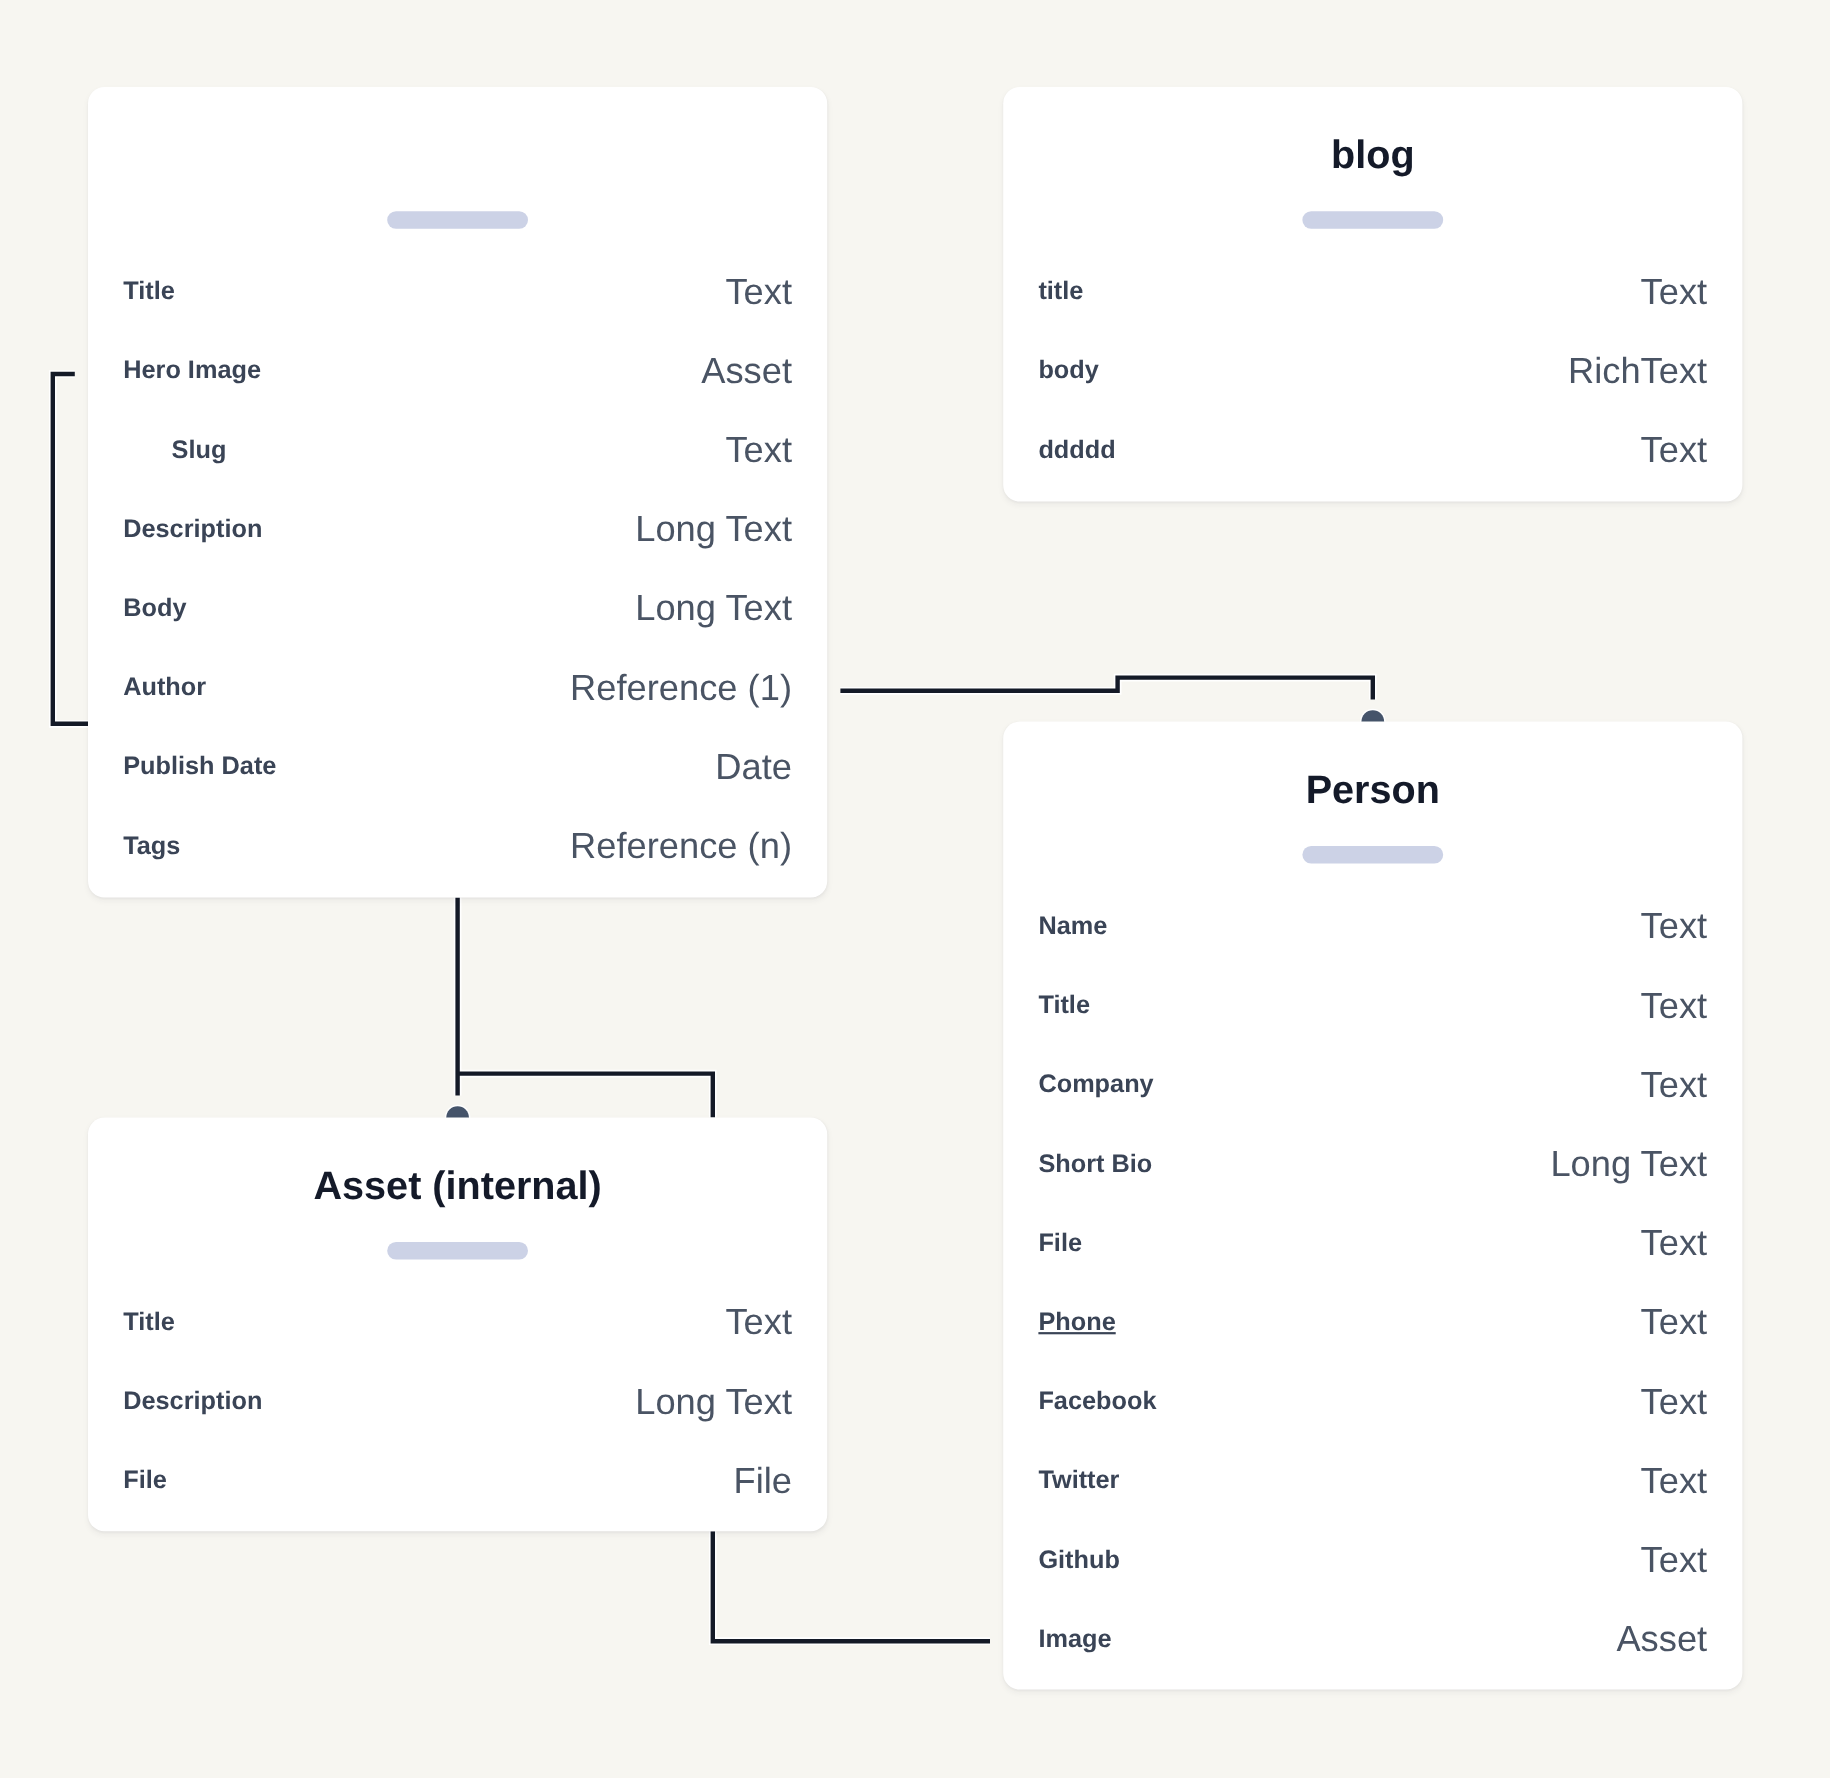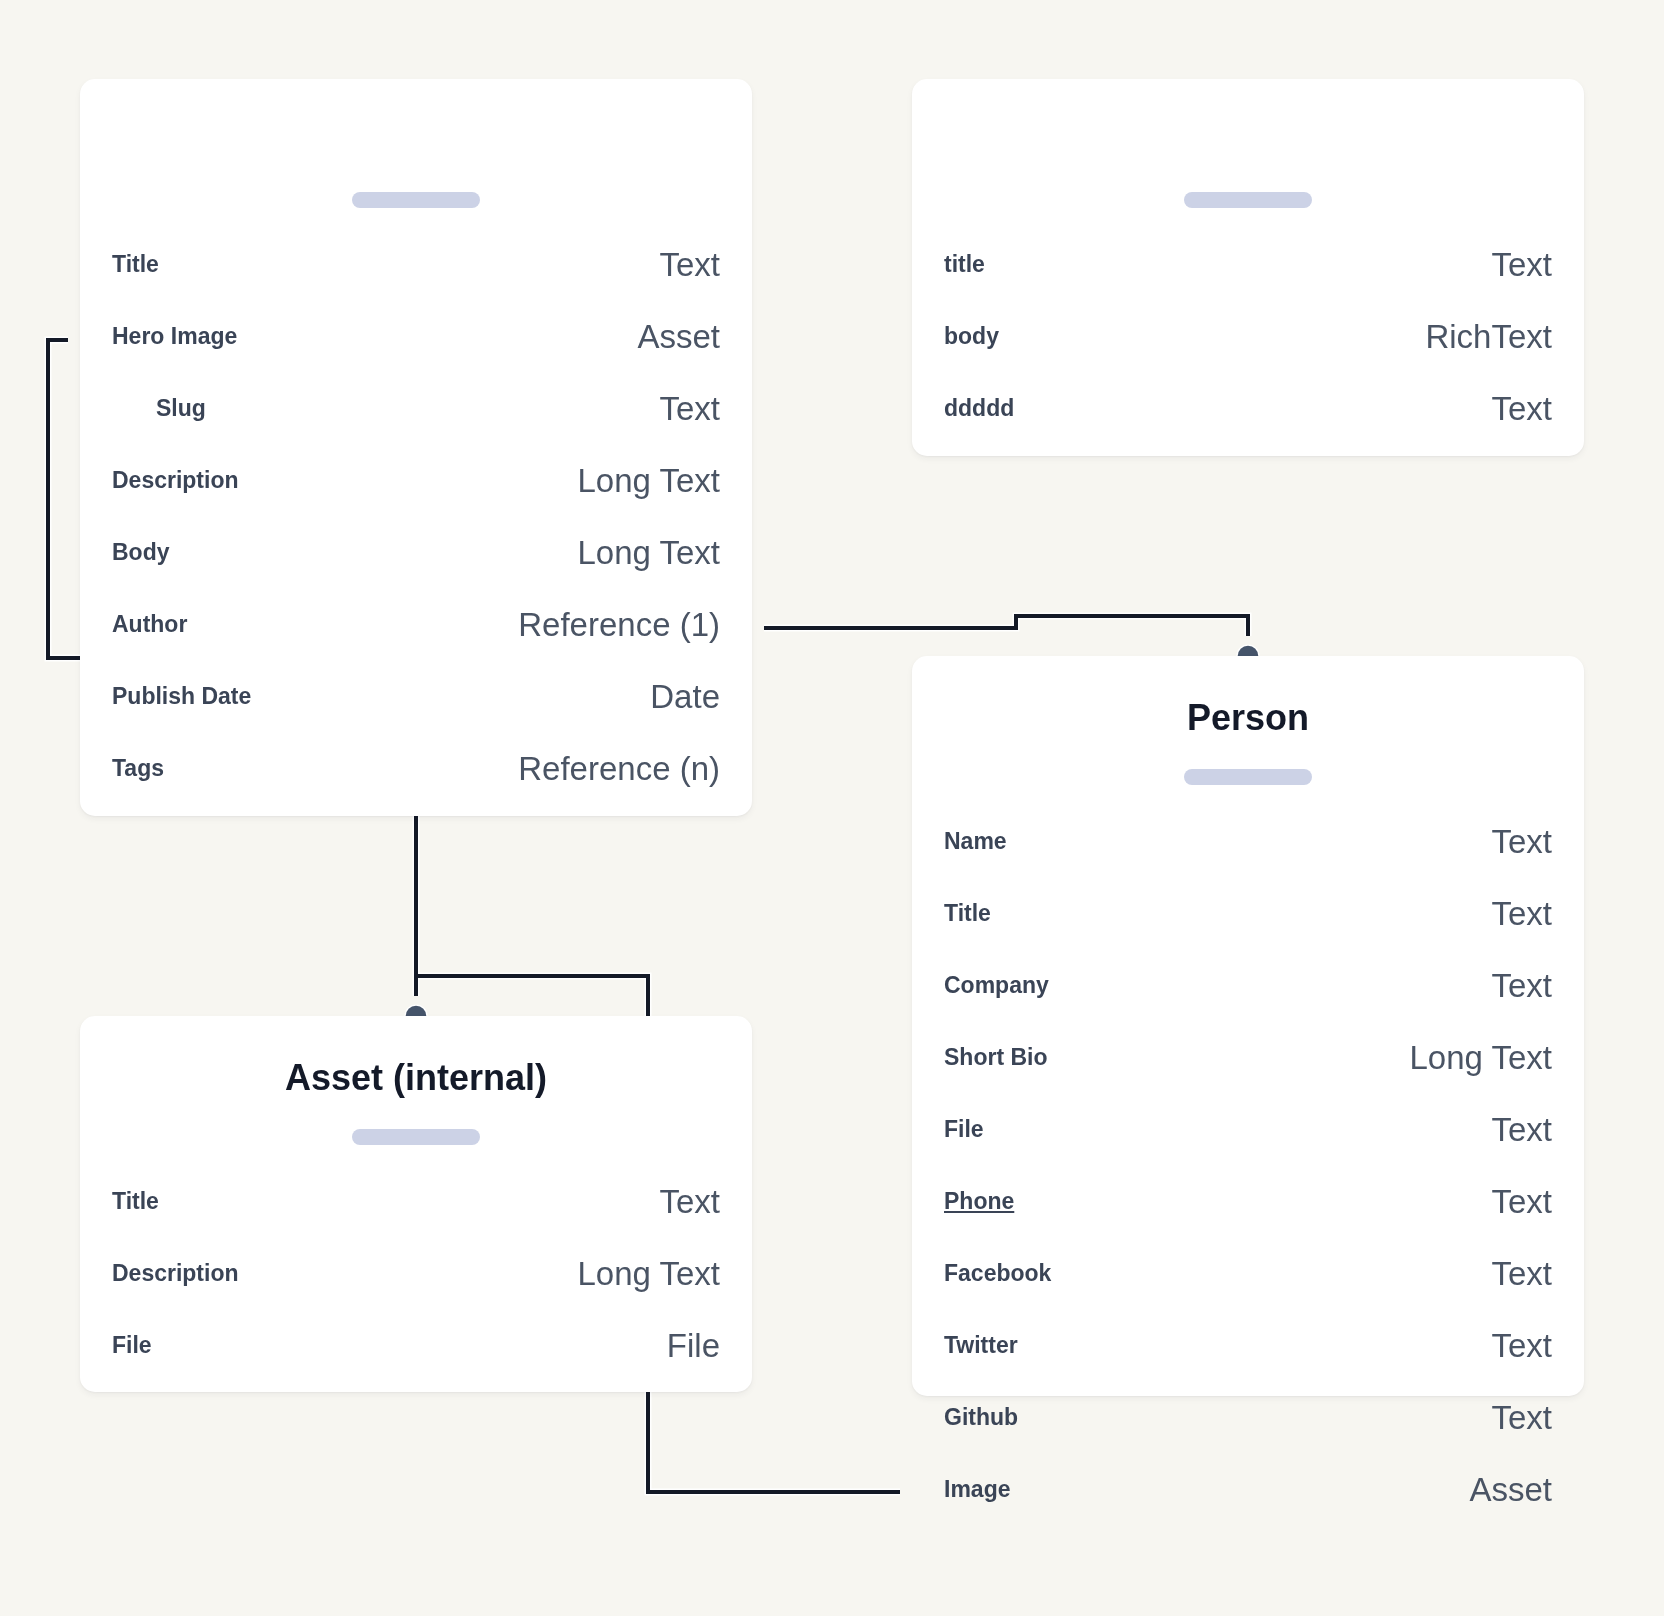--- a/index.html
+++ b/index.html
@@ -85,38 +85,39 @@
         <span class="ftype" style="color: rgb(74, 84, 100);">Date</span>
       </div>
       <div class="row">
         <span class="fname" style="color: rgb(58, 68, 86);">Tags</span>
         <span class="ftype" style="color: rgb(74, 84, 100);">Reference (n)</span>
       </div>
     </div>
   </div>
 
   <div class="card" style="left: 912px; top: 79px; width: 672px; height: 377px; background-color: rgb(255, 255, 255);">
+    <div class="card-title" style="color: rgb(20, 26, 41);">blog</div>
     <div class="card-pill" style="background-color: rgb(204, 210, 230);"></div>
     <div class="rows">
       <div class="row">
         <span class="fname" style="color: rgb(58, 68, 86);">title</span>
         <span class="ftype" style="color: rgb(74, 84, 100);">Text</span>
       </div>
       <div class="row">
         <span class="fname" style="color: rgb(58, 68, 86);">body</span>
         <span class="ftype" style="color: rgb(74, 84, 100);">RichText</span>
       </div>
       <div class="row">
         <span class="fname" style="color: rgb(58, 68, 86);">ddddd</span>
         <span class="ftype" style="color: rgb(74, 84, 100);">Text</span>
       </div>
     </div>
   </div>
 
-  <div class="card" style="left: 912px; top: 656px; width: 672px; height: 740px; background-color: rgb(255, 255, 255);">
+  <div class="card" style="left: 912px; top: 656px; width: 672px; height: 880px; background-color: rgb(255, 255, 255);">
     <div class="card-title" style="color: rgb(20, 26, 41);">Person</div>
     <div class="card-pill" style="background-color: rgb(204, 210, 230);"></div>
     <div class="rows">
       <div class="row">
         <span class="fname" style="color: rgb(58, 68, 86);">Name</span>
         <span class="ftype" style="color: rgb(74, 84, 100);">Text</span>
       </div>
       <div class="row">
         <span class="fname" style="color: rgb(58, 68, 86);">Title</span>
         <span class="ftype" style="color: rgb(74, 84, 100);">Text</span>

